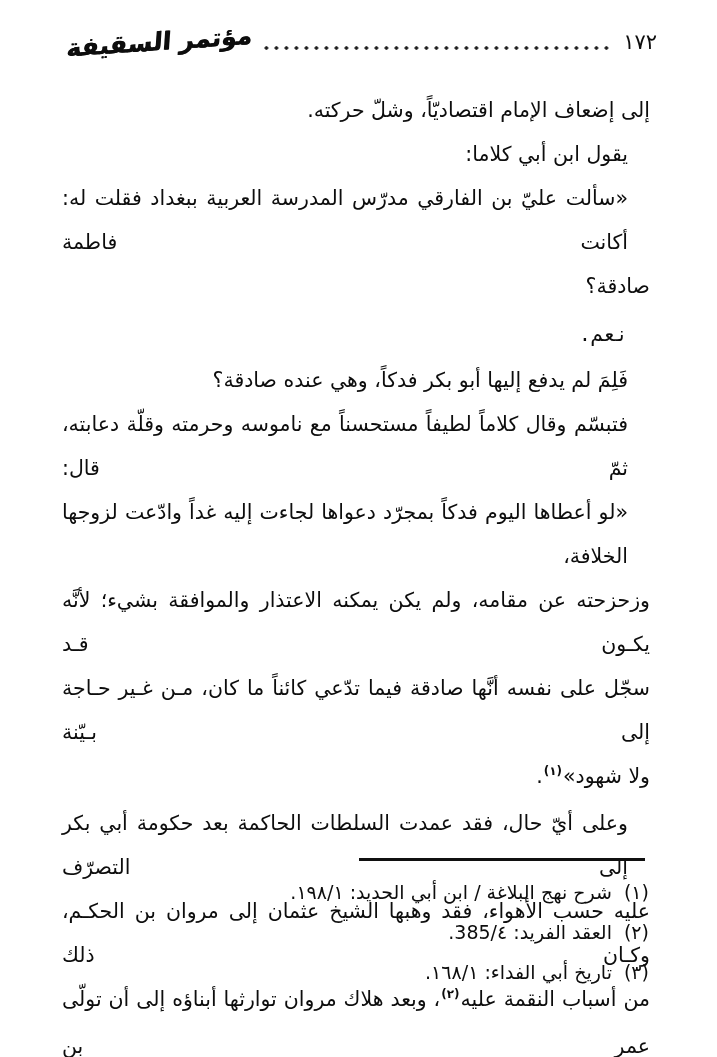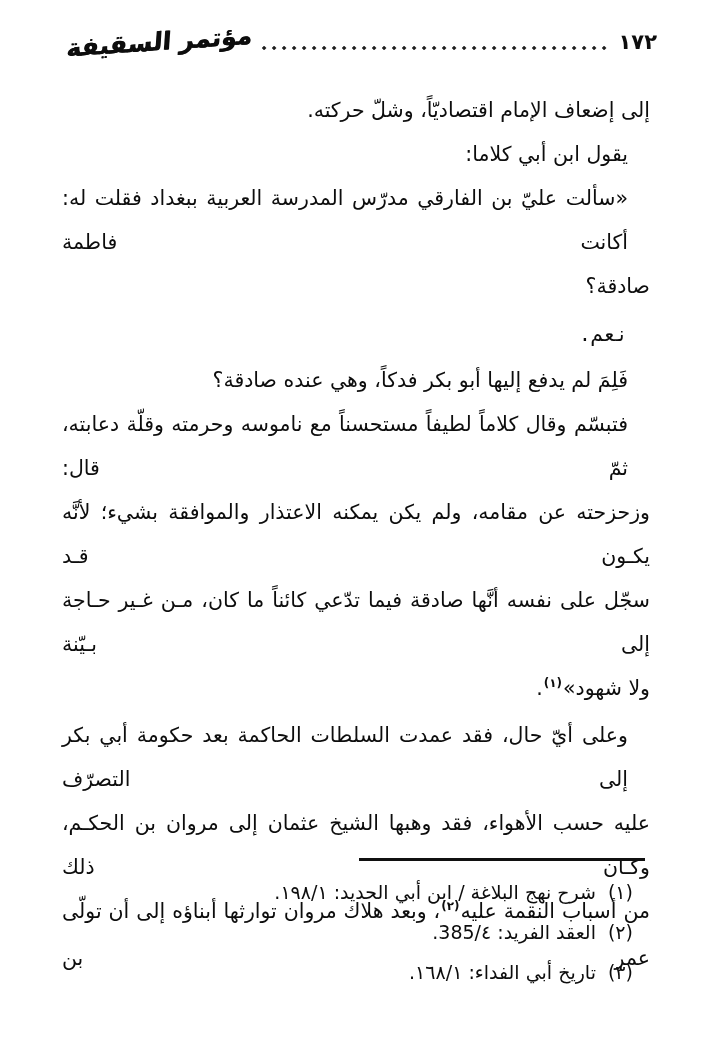--- a/index.html
+++ b/index.html
@@ -9,21 +9,21 @@
     overflow:hidden;
   }
   .page{position:relative;width:717px;height:1057px;background:#ffffff;direction:rtl;}
 
   
   .runhead{
     position:absolute;top:20px;right:60px;left:64px;height:48px;
     display:flex;align-items:center;direction:rtl;
   }
   .pagenum{
-    font-size:21px;font-weight:bold;letter-spacing:1px;
+    font-size:21px;font-weight:normal;letter-spacing:1px;
     flex:0 0 auto;padding-left:8px;transform:translateY(-2px);
   }
   .leader{
     flex:1 1 auto;height:6px;align-self:center;margin:0 4px;transform:translateY(4px);
     background-image:radial-gradient(circle at 50% 50%, #1c1c1c 1.5px, rgba(0,0,0,0) 1.9px);
     background-size:10px 6px;background-repeat:repeat-x;background-position:center;
   }
   .booktitle{
     flex:0 0 auto;font-size:25px;font-weight:bold;
     transform:rotate(-4deg) skewX(-8deg);transform-origin:center;
@@ -43,21 +43,21 @@
     font-size:12px;font-weight:bold;position:relative;top:-8px;
     padding:0 1px;letter-spacing:0;
   }
 
   
   .fnsep{
     position:absolute;top:858px;right:72px;width:286px;height:0;
     border-top:3px solid #101010;
   }
   .footnotes{
-    position:absolute;top:872px;right:84px;left:64px;
+    position:absolute;top:872px;right:68px;left:64px;
     direction:rtl;text-align:right;font-size:19px;line-height:40px;
   }
   .fnrow{white-space:nowrap;}
   .fnmark{display:inline-block;margin-left:12px;}
 </style>
 </head>
 <body>
 
 <div class="page">
 
@@ -69,20 +69,21 @@
 
   <div class="content">
     <div id="body-flow">
         <div class="line"><span>إلى إضعاف الإمام اقتصاديّاً، وشلّ حركته.</span></div>
         <div class="line indent"><span>يقول ابن أبي كلاما:</span></div>
         <div class="line fill indent"><span>«سألت عليّ بن الفارقي مدرّس المدرسة العربية ببغداد فقلت له: أكانت فاطمة</span></div>
         <div class="line"><span>صادقة؟</span></div>
         <div class="line indent" style="margin-top: 6px; font-family: Liberation Mono, monospace;"><span>نعم.</span></div>
         <div class="line indent"><span>فَلِمَ لم يدفع إليها أبو بكر فدكاً، وهي عنده صادقة؟</span></div>
         <div class="line fill indent"><span>فتبسّم وقال كلاماً لطيفاً مستحسناً مع ناموسه وحرمته وقلّة دعابته، ثمّ قال:</span></div>
+        <div class="line fill indent"><span>«لو أعطاها اليوم فدكاً بمجرّد دعواها لجاءت إليه غداً وادّعت لزوجها الخلافة،</span></div>
         <div class="line fill"><span>وزحزحته عن مقامه، ولم يكن يمكنه الاعتذار والموافقة بشيء؛ لأنَّه يكـون قـد</span></div>
         <div class="line fill"><span>سجّل على نفسه أنَّها صادقة فيما تدّعي كائناً ما كان، مـن غـير حـاجة إلى بـيّنة</span></div>
         <div class="line"><span>ولا شهود»</span><span class="ref">(١)</span><span>.</span></div>
         <div class="line fill indent"><span>وعلى أيّ حال، فقد عمدت السلطات الحاكمة بعد حكومة أبي بكر إلى التصرّف</span></div>
         <div class="line fill"><span>عليه حسب الأهواء، فقد وهبها الشيخ عثمان إلى مروان بن الحكـم، وكـان ذلك</span></div>
         <div class="line fill"><span>من أسباب النقمة عليه</span><span class="ref">(٢)</span><span>، وبعد هلاك مروان توارثها أبناؤه إلى أن تولّى عمر بن</span></div>
       </div>
 
   </div>
 

